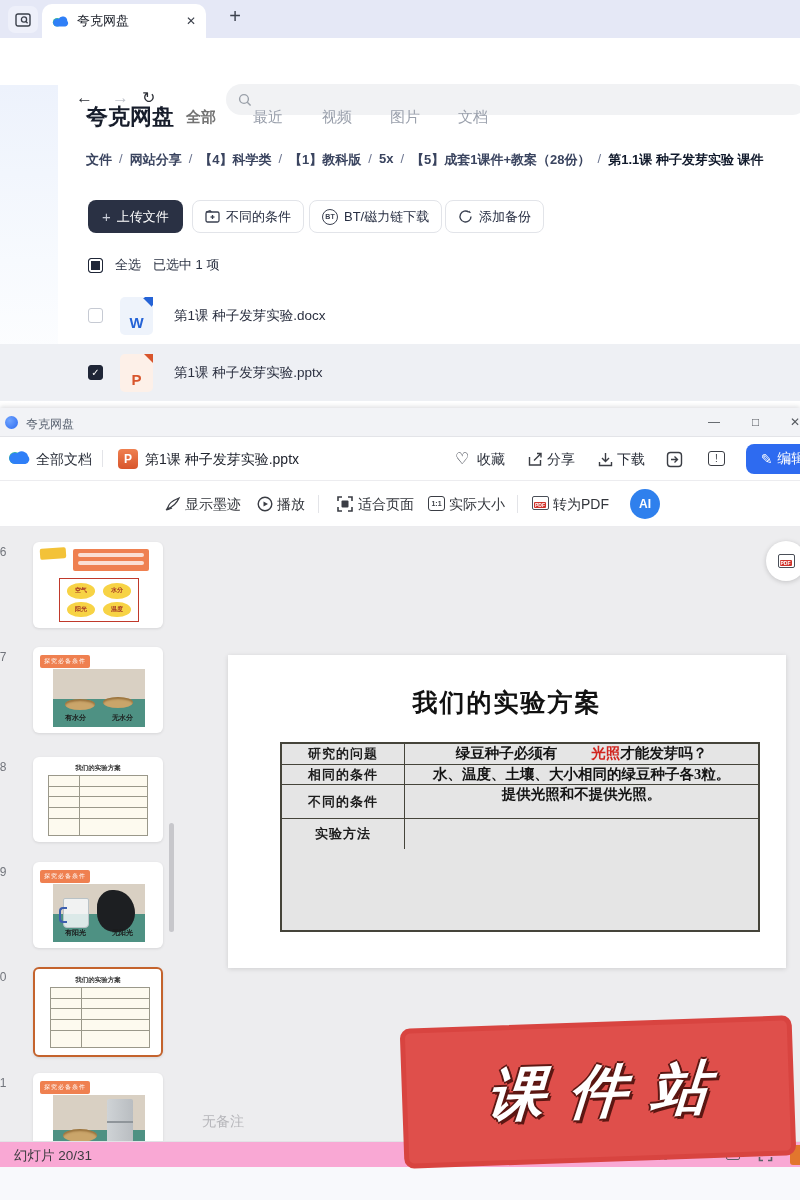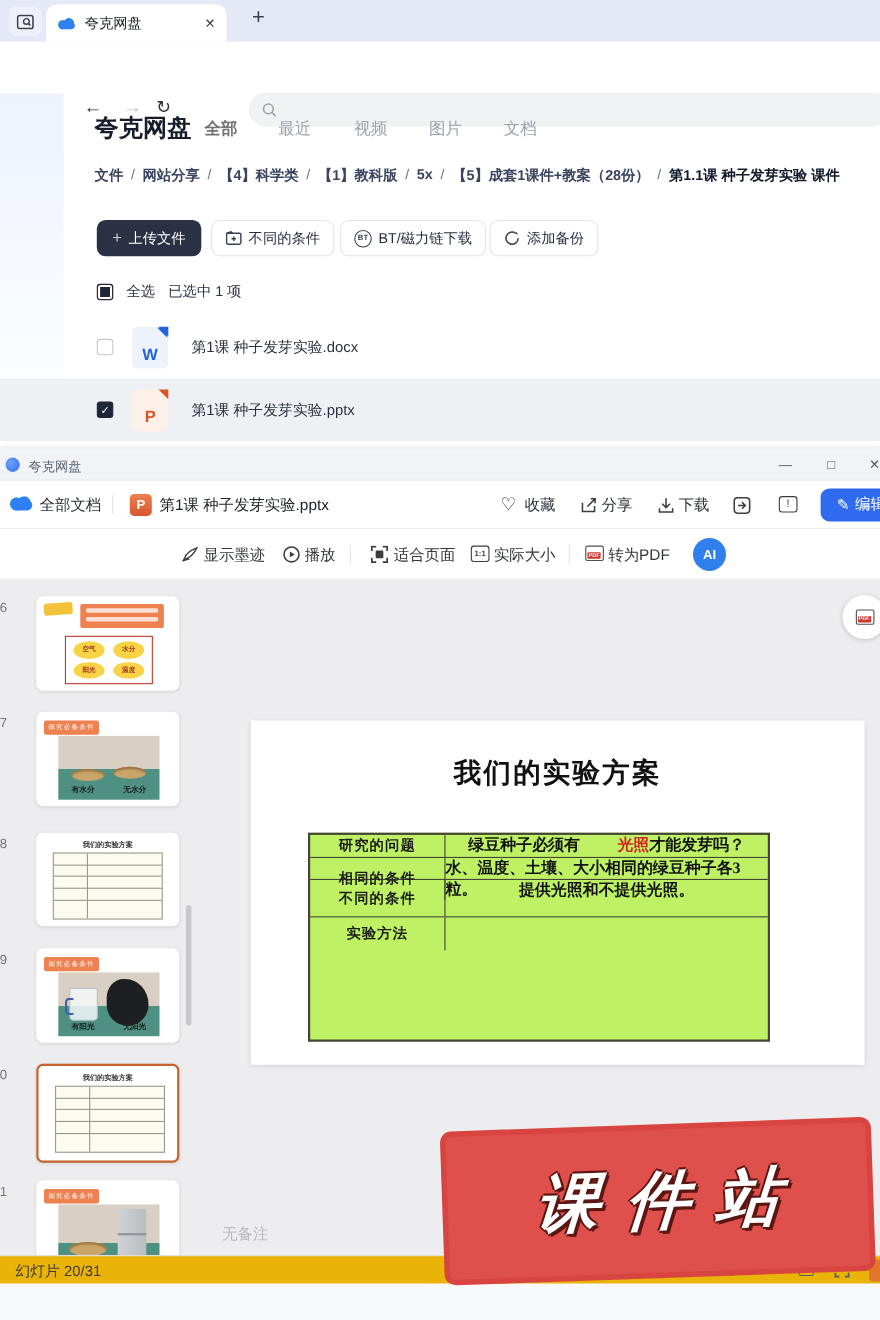--- a/index.html
+++ b/index.html
@@ -82,35 +82,35 @@
   .ttitle { position:absolute; top:7px; left:0; width:100%; text-align:center; font-size:6.5px; font-weight:bold; color:#333; }
   .mini-table { position:absolute; left:15px; top:18px; width:100px; height:61px; border:1px solid #9a988a; background:#fdfaef; }
   .mini-table i { position:absolute; background:#9a988a; }
   .mini-table .v { left:30px; top:0; width:1px; height:100%; }
   .mini-table .h { left:0; height:1px; width:100%; }
   .thumb-scrollbar { position:absolute; left:169px; top:296px; width:5px; height:109px; border-radius:3px; background:#c7c7cb; }
 
   
   .slide-card { position:absolute; left:228px; top:128px; width:558px; height:313px; background:#fff; box-shadow:0 1px 5px rgba(0,0,0,.13); }
   .slide-title { position:absolute; top:31px; left:0; width:100%; text-align:center; font-size:25px; font-weight:bold; color:#111; letter-spacing:2px; }
-  .stable { position:absolute; left:52px; top:102px; width:420px; height:190px; border:2px solid #45443a; background:#bef264; display:grid; grid-template-rows:21px 20px 34px 30px 1fr; }
+  .stable { position:absolute; left:52px; top:87px; width:480px; height:190px; border:2px solid #45443a; background:#e5e5e5; display:grid; grid-template-rows:21px 20px 34px 30px 1fr; }
   .trow { display:grid; grid-template-columns:123px 1fr; border-bottom:1px solid #45443a; }
   .trow:last-child { border-bottom:none; }
   .tl { border-right:1px solid #45443a; display:flex; align-items:center; justify-content:center; font-family:"Liberation Serif",serif; font-weight:bold; font-size:13px; color:#1d1d1d; letter-spacing:1px; }
   .trc { display:flex; align-items:flex-start; justify-content:center; font-family:"Liberation Serif",serif; font-weight:bold; font-size:14.5px; color:#131313; }
   .trow.last .trc { justify-content:flex-start; align-items:flex-start; text-align:left; padding:10px 10px 0 12px; line-height:1.55; }
   .hl { color:#d2251f;margin-left:34px; }
 
   .float-btn { position:absolute; left:766px; top:14px; width:40px; height:40px; border-radius:50%; background:#fff; box-shadow:0 1px 5px rgba(0,0,0,.18); display:flex; align-items:center; justify-content:center; }
   .pdf-mini { width:17px; height:14px; border:1.4px solid #4a4f58; border-radius:2px; position:relative; }
   .pdf-mini b { position:absolute; left:1px; bottom:1px; background:#d0342c; color:#fff; font-size:5px; padding:0 1px; border-radius:1px; font-style:normal; }
   .no-notes { position:absolute; left:202px; top:586px; font-size:14px; color:#b6b6ba; }
 
   
-  .statusbar { position:absolute; top:733px; left:0; width:100%; height:26px; background:#eab308; border-top:1px solid #e2e2e6; }
+  .statusbar { position:absolute; top:733px; left:0; width:100%; height:26px; background:#f9a8d4; border-top:1px solid #e2e2e6; }
   .statusbar .lbl { position:absolute; left:14px; top:5px; font-size:13.5px; color:#3c3c40; }
   .st-ic { position:absolute; top:5px; font-size:13px; color:#5a5f66; }
   .rec { position:absolute; left:726px; top:7px; width:14px; height:11px; border:1.4px solid #5a5f66; border-radius:2px; }
   .rec::after { content:""; position:absolute; left:3.5px; top:2px; width:5px; height:5px; border-radius:50%; background:#d0342c; }
   .corner-btn { position:absolute; left:790px; top:3px; width:16px; height:20px; background:#e2762d; border-radius:3px; }
 
   .bottom-strip { position:absolute; top:1167px; left:0; width:800px; height:33px; background:#f8f9fc; }
 
   
   .stamp { position:absolute; left:402px; top:1022px; width:392px; height:140px; background:#df4f4b; border-radius:10px; border:5px solid #d84440; transform:rotate(-2deg); display:flex; align-items:center; justify-content:center; z-index:60; }

